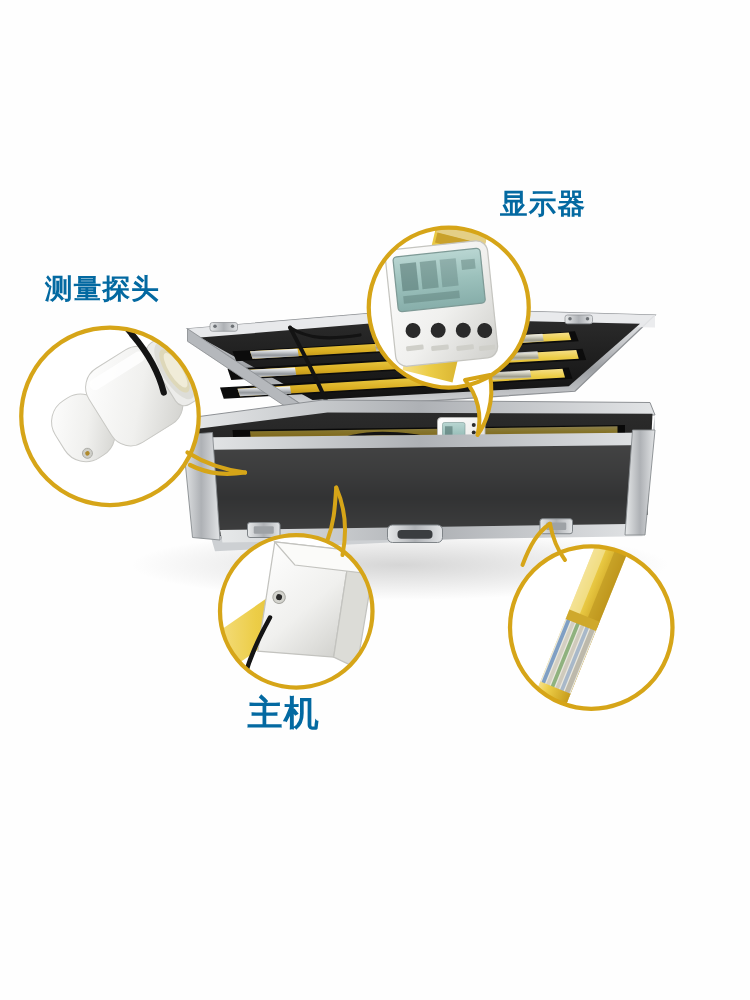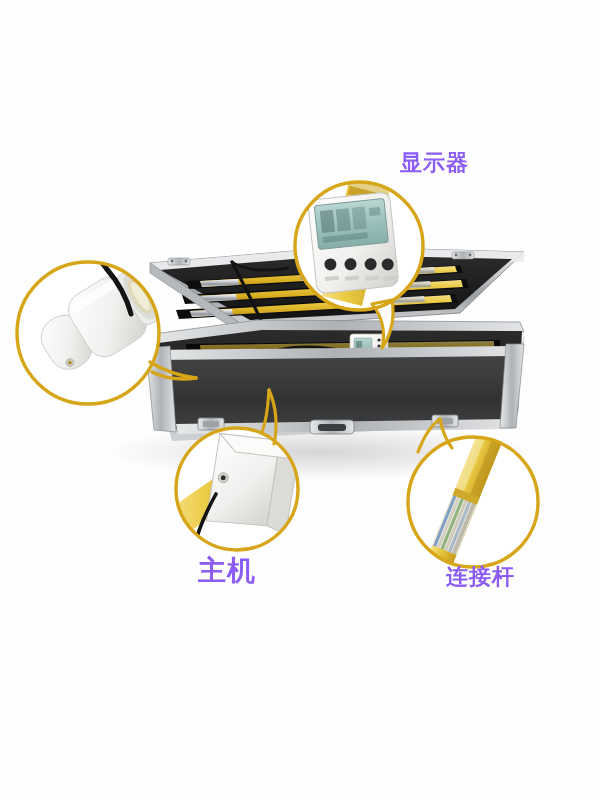--- a/index.html
+++ b/index.html
@@ -11,21 +11,21 @@
   #stage{
     position:relative;
     width:600px;height:800px;
     background:#fefefe;
     overflow:hidden;
   }
   .lbl{
     position:absolute;
     font-family:"DejaVu Sans","Liberation Sans",sans-serif;
     font-weight:700;
-    color:#8b5cf6;
+    color:#0369a1;
     letter-spacing:1px;
     white-space:nowrap;
     user-select:none;
     text-align:center;
   }
   #lbl-probe{ left:36px;  top:216px; font-size:22px; }
   #lbl-display{ left:400px; top:148px; font-size:22px; }
   #lbl-host{ left:198px; top:552px; font-size:28px; }
   #lbl-rod{  left:446px; top:562px; font-size:22px; }
 
@@ -318,17 +318,17 @@
         </g>
       </g>
       <circle cx="473" cy="502" r="65" fill="none" stroke="#d6a518" stroke-width="3.4"></circle>
 
       <path d="M418,452 C424,436 430,426 440,419" fill="none" stroke="#d6a518" stroke-width="3.2" stroke-linecap="round"></path>
       <path d="M440,419 C442,430 446,440 452,448" fill="none" stroke="#d6a518" stroke-width="3.2" stroke-linecap="round"></path>
     </g>
 
   </svg>
 
+  <div class="lbl" id="lbl-probe">测量探头</div>
   <div class="lbl" id="lbl-display">显示器</div>
   <div class="lbl" id="lbl-host">主机</div>
-  <div class="lbl" id="lbl-rod">连接杆</div>
 
 </div>
 
 </body></html>

